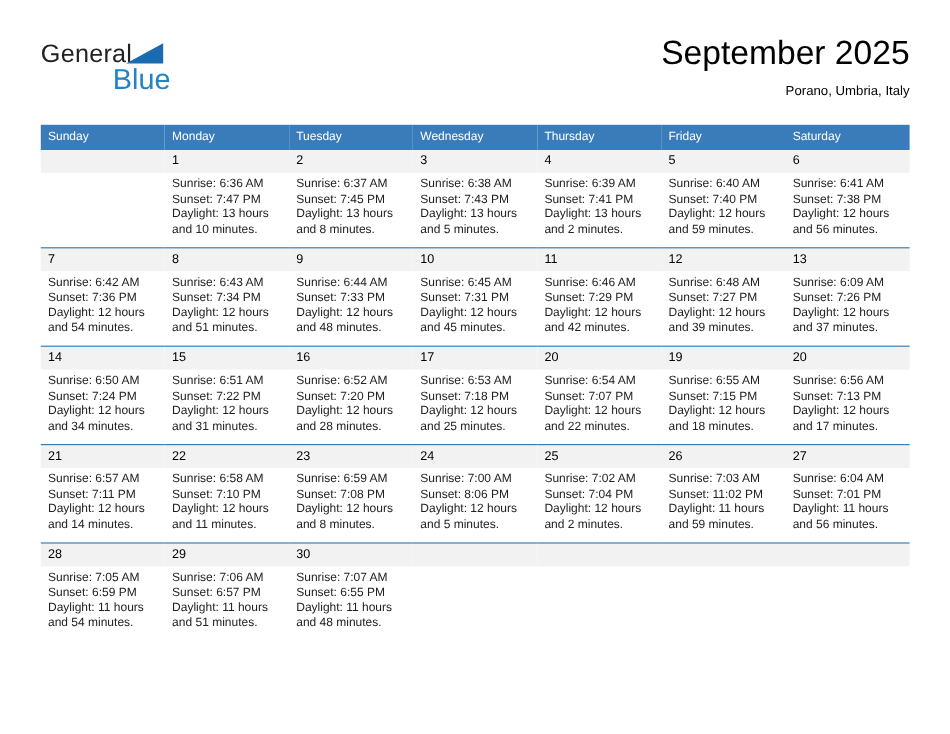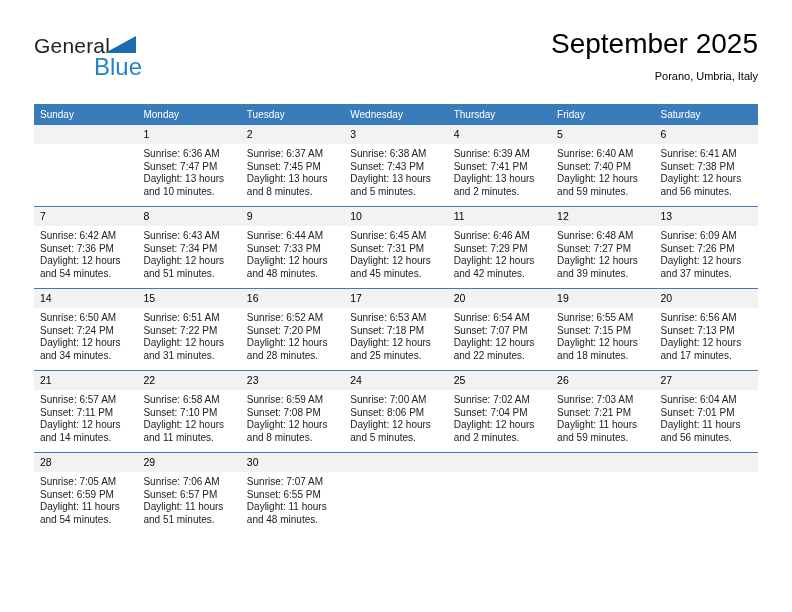--- a/index.html
+++ b/index.html
@@ -415,21 +415,21 @@
                 <div>Sunrise: 7:02 AM</div>
                 <div>Sunset: 7:04 PM</div>
                 <div>Daylight: 12 hours</div>
                 <div>and 2 minutes.</div>
               </div>
             </td>
             <td class="daycell">
               <div class="daynum">26</div>
               <div class="dayinfo">
                 <div>Sunrise: 7:03 AM</div>
-                <div>Sunset: 7:21 PM</div>
+                <div>Sunset: 11:02 PM</div>
                 <div>Daylight: 11 hours</div>
                 <div>and 59 minutes.</div>
               </div>
             </td>
             <td class="daycell">
               <div class="daynum">27</div>
               <div class="dayinfo">
                 <div>Sunrise: 6:04 AM</div>
                 <div>Sunset: 7:01 PM</div>
                 <div>Daylight: 11 hours</div>

